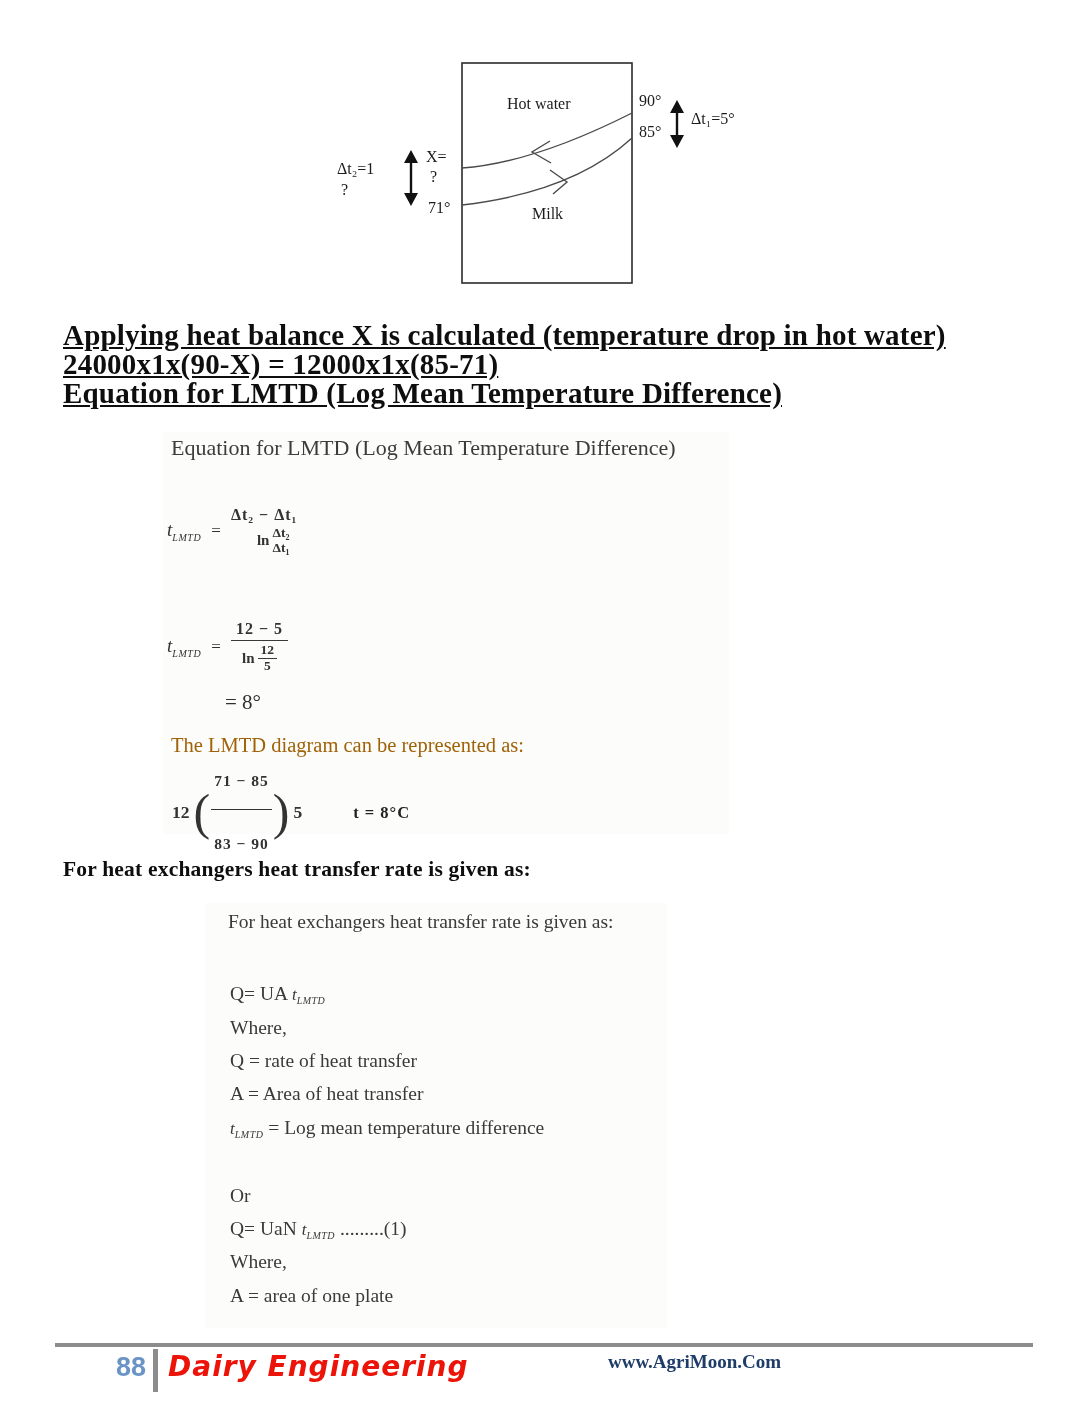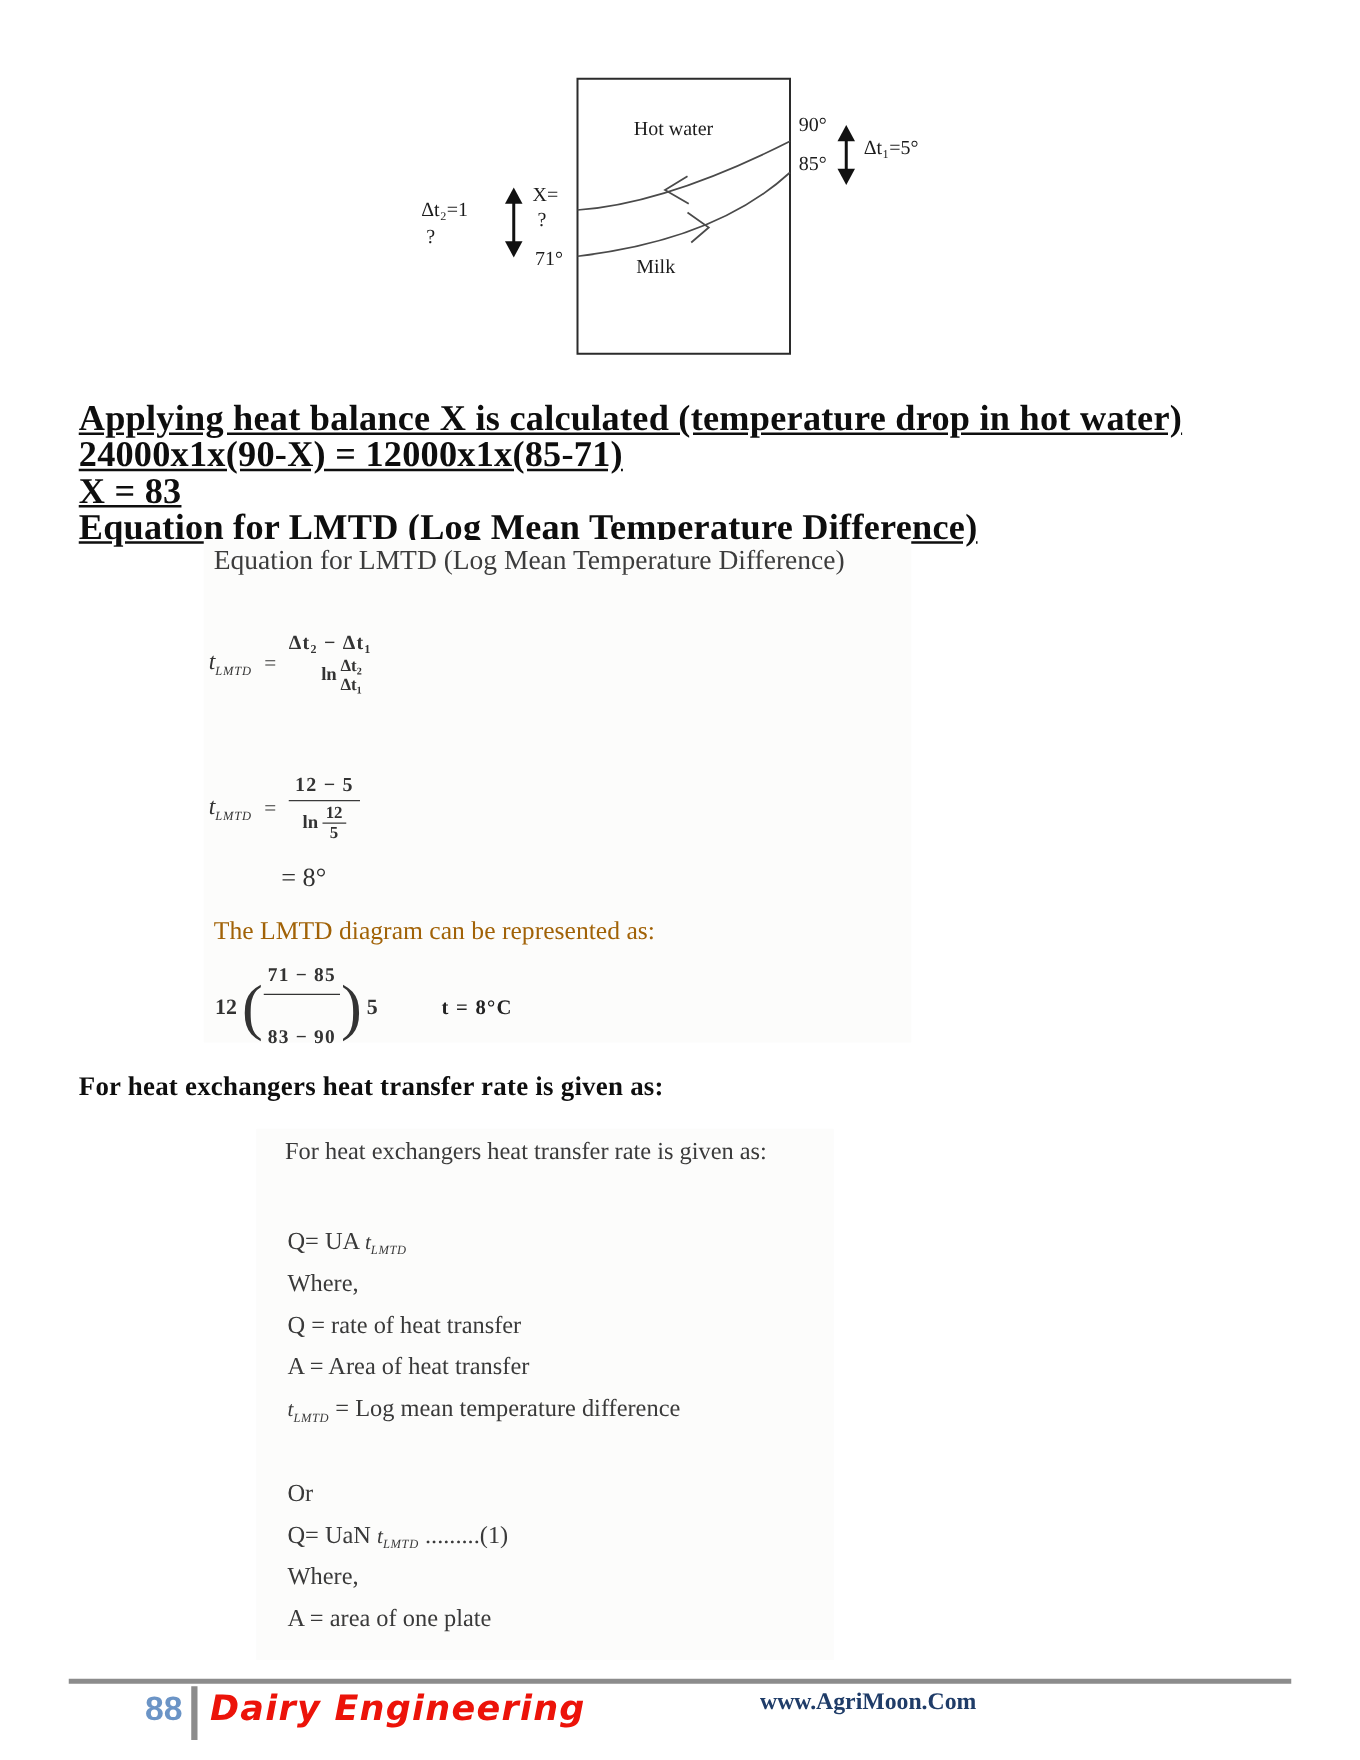--- a/index.html
+++ b/index.html
@@ -34,21 +34,21 @@
   .bar { border-bottom:1.5px solid #3a3a3a; padding:0 5px 2px; }
   .lnrow { display:flex; align-items:center; margin-top:2px; }
   .ln { font-weight:bold; font-size:15px; margin-right:3px; }
   .ministack { display:flex; flex-direction:column; align-items:center; line-height:1.1; }
   .mnum, .mden { font-weight:bold; font-size:13.5px; }
   .mbarb { border-bottom:1.2px solid #3a3a3a; padding:0 3px; }
   .result-line { position:absolute; font-size:21px; color:#303030; white-space:nowrap; }
   .caption { position:absolute; font-size:20.5px; color:#a16207; white-space:nowrap; }
   .paren { font-size:50px; font-weight:400; line-height:0.85; margin:0 1px; color:#333; }
   .f-prefix, .f-suffix { font-size:17.5px; font-weight:bold; color:#333; margin:0 3px; }
-  .fnum { font-weight:bold; font-size:15.5px; border-bottom:1.6px solid #333; padding:0 3px 5px; letter-spacing:1px; }
+  .fnum { font-weight:bold; font-size:15.5px; border-bottom:1.6px solid #333; padding:0 3px 19px; letter-spacing:1px; }
   .fden { font-weight:bold; font-size:15.5px; letter-spacing:1px;margin-top:25px; }
   .f-result { font-weight:bold; font-size:16.5px; margin-left:48px; letter-spacing:1px; color:#222; }
   .scanline { position:absolute; font-size:19.5px; white-space:nowrap; color:#3a3a3a; }
   .tvar { font-style:italic; font-size:17px; }
   .tsub { font-size:10px; font-style:italic; letter-spacing:0.5px; }
   
   .footer-line { position:absolute; left:55px; top:1343px; width:978px; height:4px; background:#8c8c8c; }
   .footer-pagenum {
     position:absolute; left:116px; top:1352px; font-family:"Liberation Sans", sans-serif;
     font-weight:bold; font-size:27px; color:#6b94c6;
@@ -78,34 +78,33 @@
     <line x1="411" y1="161" x2="411" y2="196" stroke="#111" stroke-width="2.4"></line>
     <polygon points="411,150 404,163 418,163" fill="#111"></polygon>
     <polygon points="411,206 404,193 418,193" fill="#111"></polygon>
 
     <line x1="677" y1="110" x2="677" y2="138" stroke="#111" stroke-width="2.4"></line>
     <polygon points="677,100 670,113 684,113" fill="#111"></polygon>
     <polygon points="677,148 670,135 684,135" fill="#111"></polygon>
   </svg>
 
   <span class="dlabel" style="left:507px; top:95px;">Hot water</span>
-  <span class="dlabel" style="left:509px; top:205px;">Milk</span>
+  <span class="dlabel" style="left:532px; top:205px;">Milk</span>
   <span class="dlabel" style="left:639px; top:92px;">90°</span>
   <span class="dlabel" style="left:639px; top:123px;">85°</span>
   <span class="dlabel" style="left:691px; top:110px;">Δt₁=5°</span>
   <span class="dlabel" style="left:337px; top:160px;">Δt₂=1</span>
   <span class="dlabel" style="left:341px; top:181px;">?</span>
   <span class="dlabel" style="left:426px; top:148px;">X=</span>
   <span class="dlabel" style="left:430px; top:168px;">?</span>
   <span class="dlabel" style="left:428px; top:199px;text-align:right;">71°</span>
 
   <div class="bold-par">
     <div>Applying heat balance X is calculated (temperature drop in hot water)</div>
     <div>24000x1x(90-X) = 12000x1x(85-71)</div>
-    <div>X = 83</div>
     <div>Equation for LMTD (Log Mean Temperature Difference)</div>
   </div>
 
   <div class="scanblock" style="left:163px; top:432px; width:566px; height:402px;">
 
     <span class="scan-title" style="left:8px; top:3px;">Equation for LMTD (Log Mean Temperature Difference)</span>
 
     <div class="eq" style="left:4px; top:74px;">
       <span class="lhs"><span>t</span><sub>LMTD</sub></span>
       <span class="eqsign">=</span>

